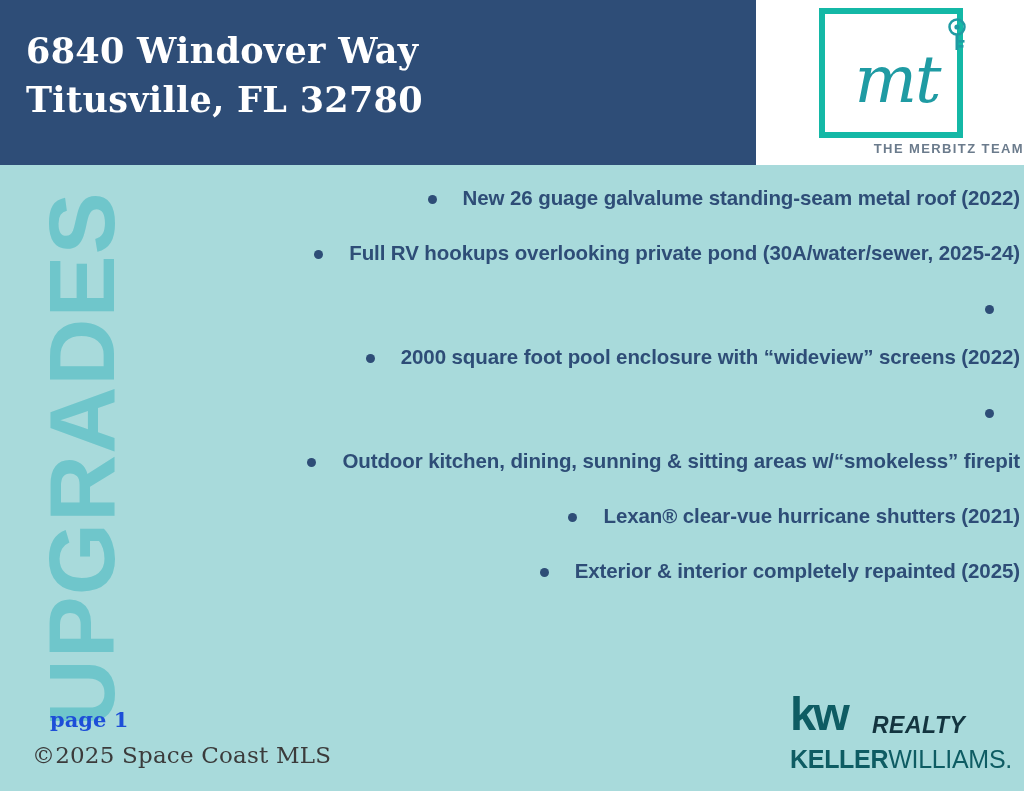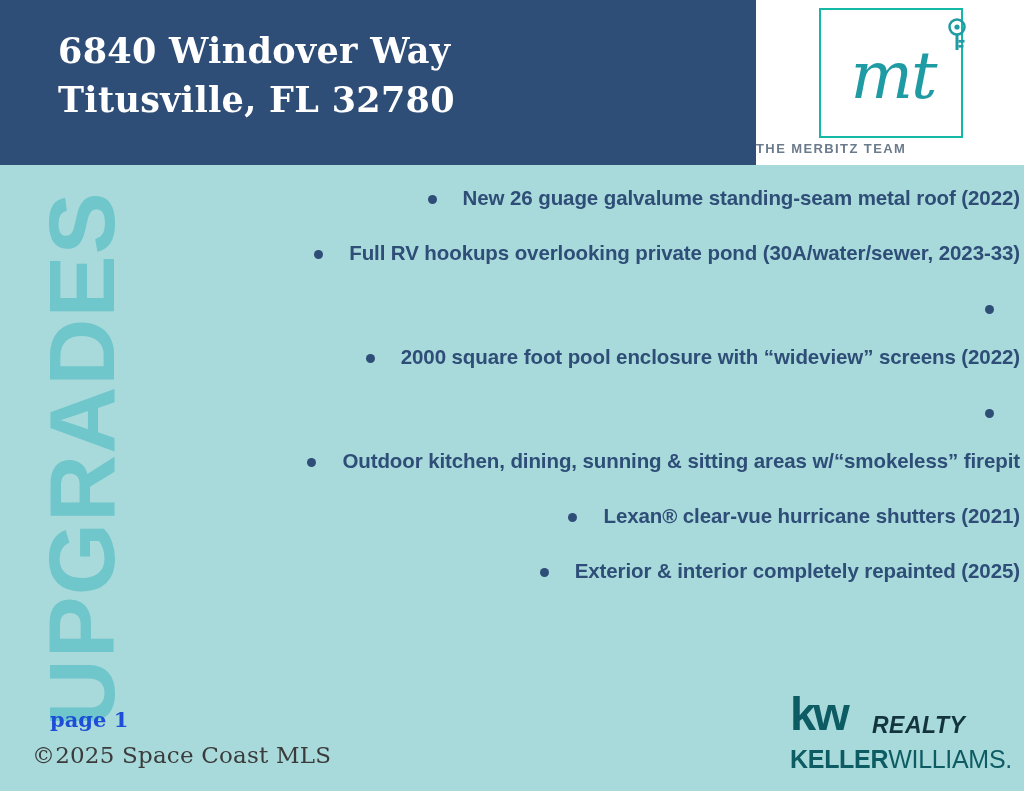--- a/index.html
+++ b/index.html
@@ -23,21 +23,21 @@
 
   
   .header {
     position: absolute;
     left: 0;
     top: 0;
     width: 756px;
     height: 165px;
     background: #2e4d77;
     box-sizing: border-box;
-    padding: 26px 0 0 58px;
+    padding: 26px 0 0 26px;
   }
   .addr-line {
     font-family: "DejaVu Serif", serif;
     font-weight: bold;
     color: #ffffff;
     font-size: 35px;
     line-height: 49px;
     letter-spacing: 0.3px;
     white-space: nowrap;
   }
@@ -49,21 +49,21 @@
     width: 268px;
     height: 165px;
     background: #ffffff;
   }
   .logo-square {
     position: absolute;
     left: 63px;
     top: 8px;
     width: 144px;
     height: 130px;
-    border: 2px solid #14b8a6;
+    border: 6px solid #14b8a6;
     box-sizing: border-box;
   }
   .logo-mt {
     position: absolute;
     left: 0;
     top: 0;
     width: 144px;
     height: 130px;
     display: flex;
     align-items: center;
@@ -79,21 +79,21 @@
     left: 188px;
     top: 18px;
     width: 26px;
     height: 34px;
   }
   .logo-caption {
     position: absolute;
     left: 0;
     top: 141px;
     width: 268px;
-    text-align: left;
+    text-align: right;
     font-family: "Liberation Sans", sans-serif;
     font-size: 13px;
     letter-spacing: 1.4px;
     color: #6b7b8c;
     font-weight: bold;
   }
 
   
   .upgrades-word {
     position: absolute;
@@ -249,21 +249,21 @@
 
   <div class="upgrades-word">UPGRADES</div>
 
   <div class="bullets">
     <div class="bullet-row">
       <span class="bullet-dot"></span>
       <span class="bullet-text">New 26 guage galvalume standing-seam metal roof (2022)</span>
     </div>
     <div class="bullet-row">
       <span class="bullet-dot"></span>
-      <span class="bullet-text">Full RV hookups overlooking private pond (30A/water/sewer, 2023-33)</span>
+      <span class="bullet-text">Full RV hookups overlooking private pond (30A/water/sewer, 2025-24)</span>
     </div>
     <div class="bullet-row">
       <span class="bullet-dot"></span>
     </div>
     <div class="bullet-row">
       <span class="bullet-dot"></span>
       <span class="bullet-text">2000 square foot pool enclosure with “wideview” screens (2022)</span>
     </div>
     <div class="bullet-row">
       <span class="bullet-dot"></span>

